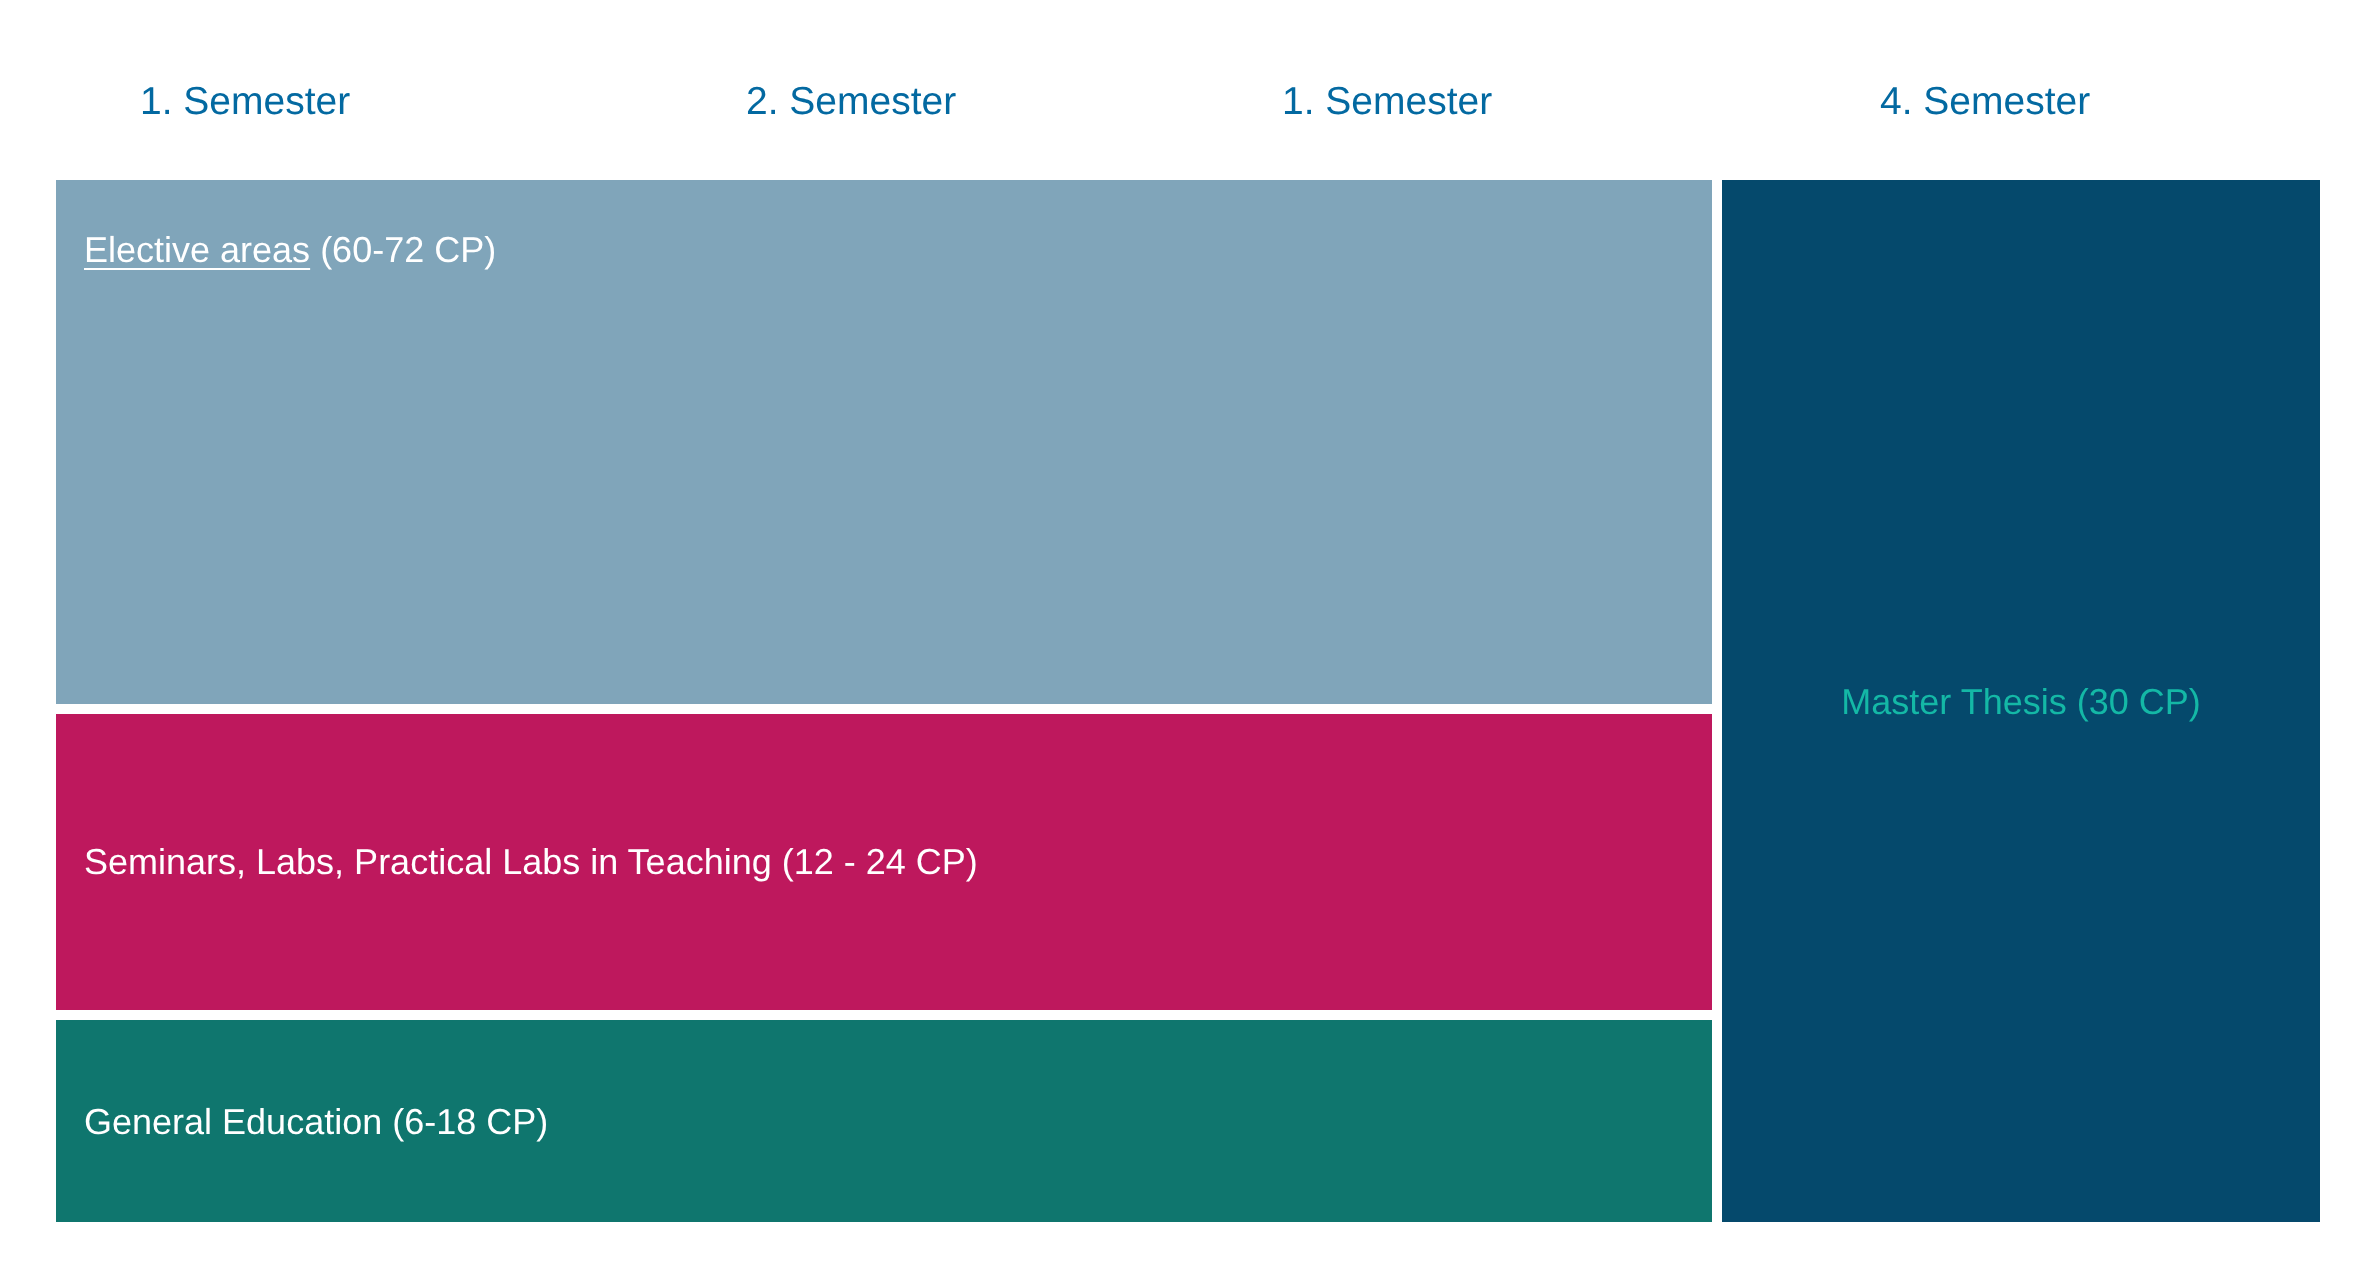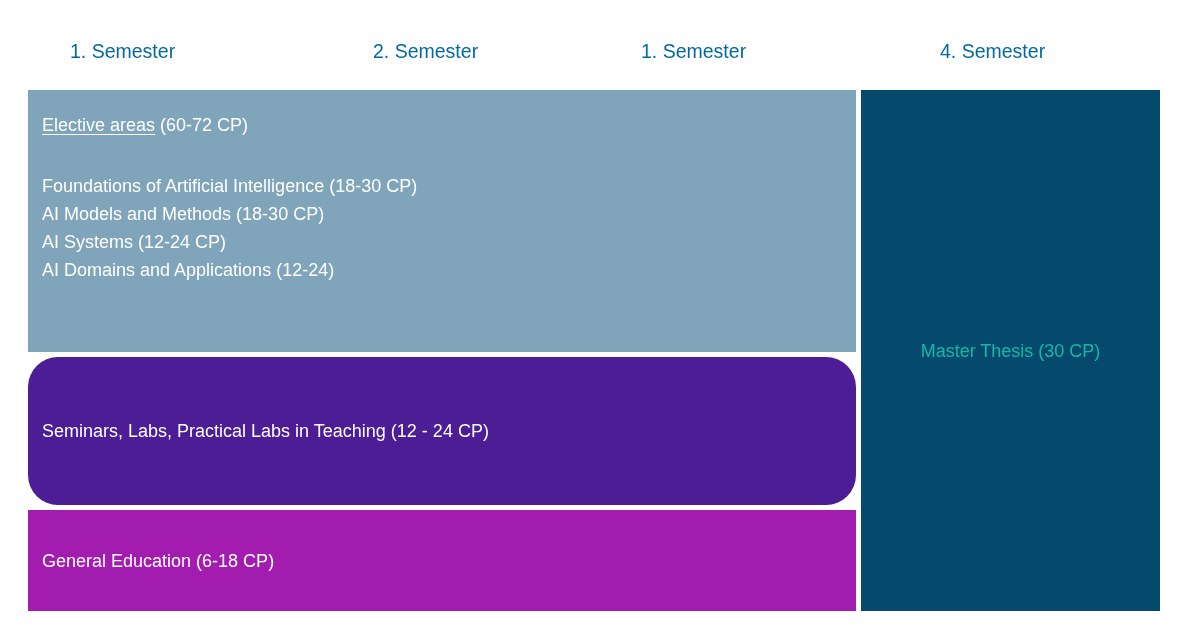--- a/index.html
+++ b/index.html
@@ -94,30 +94,29 @@
   .elective-list li {
     font-size: 18px;
     line-height: 28px;
     white-space: nowrap;
   }
 
   
   .block-seminars {
     top: 267px;
     height: 148px;
-    background: #4c1d95;
+    background: #be185d;
     display: flex;
     align-items: center;
-    border-radius: 30px;
   }
   
   .block-general {
     top: 420px;
     height: 101px;
-    background: #a21caf;
+    background: #0f766e;
     display: flex;
     align-items: center;
   }
   .block-text {
     font-size: 18px;
     line-height: 26px;
     white-space: nowrap;
   }
 
   
@@ -152,26 +151,20 @@
   </div>
 
   <div class="diagram">
 
     <div class="left-column">
 
       <div class="block block-electives">
         <div class="elective-heading">
           <span class="underlined">Elective areas</span><span> (60-72 CP)</span>
         </div>
-        <ul class="elective-list">
-          <li>Foundations of Artificial Intelligence (18-30 CP)</li>
-          <li>AI Models and Methods (18-30 CP)</li>
-          <li>AI Systems (12-24 CP)</li>
-          <li>AI Domains and Applications (12-24)</li>
-        </ul>
       </div>
 
       <div class="block block-seminars">
         <div class="block-text">Seminars, Labs, Practical Labs in Teaching (12 - 24 CP)</div>
       </div>
 
       <div class="block block-general">
         <div class="block-text">General Education (6-18 CP)</div>
       </div>
 

